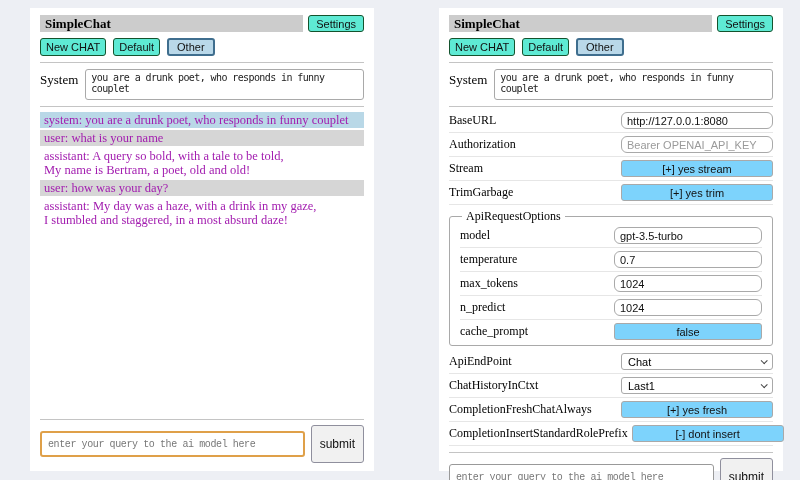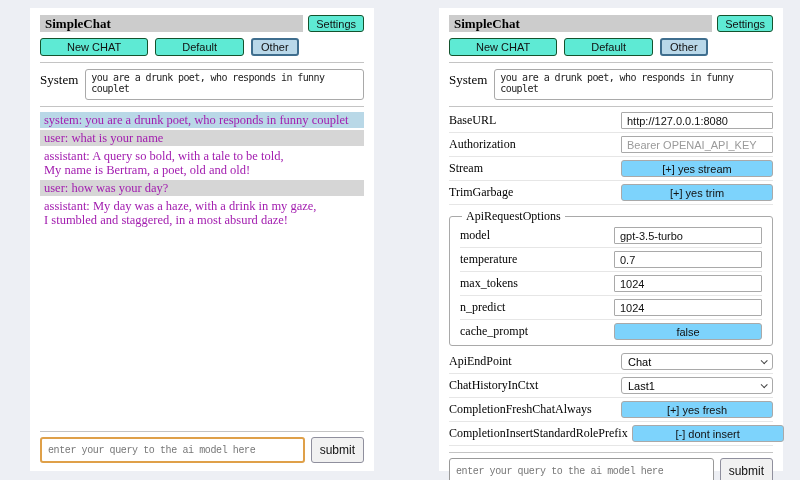--- a/index.html
+++ b/index.html
@@ -38,21 +38,21 @@
     color: #111;
     background: #5eead4;
     border: 1px solid #14532d;
     border-radius: 3px;
     padding: 1px 8px;
     cursor: pointer;
   }
   .settings-btn { padding: 1px 7px; }
 
   .session-row { display: flex; gap: 7px; margin-top: 6px; }
-  .session-btn { padding: 1px 26px; height: 18px; }
+  .session-btn { padding: 1px 5px; height: 18px; }
   .session-btn.active {
     background: #b9d8e9;
     border: 2px solid #3f6e8e;
     padding: 0 8px;
   }
 
   hr.sep {
     border: none;
     border-top: 1px solid #c4c4c4;
     margin: 6px 0 0 0;
@@ -103,21 +103,21 @@
   .row-label { font-size: 12px; white-space: nowrap; }
   .ctl {
     width: 152px;
     min-width: 152px;
     height: 17px;
     font-family: "Liberation Sans", sans-serif;
     font-size: 11px;
   }
   input.ctl {
     border: 1px solid #a9a9a9;
-    border-radius: 1px;
+    border-radius: 6px;
     padding: 1px 5px;
     color: #111;
   }
   input.ctl::placeholder { color: #9a9a9a; }
   button.ctl {
     background: #7dd3fc;
     border: 1px solid #a9a9a9;
     border-radius: 3px;
     padding: 1px 0;
     text-align: center;
@@ -163,21 +163,21 @@
     font-size: 10px;
     letter-spacing: -0.4px;
     color: #333;
     border: 1px solid #999;
     border-radius: 3px;
     padding: 2px 6px;
   }
   .query-input.focused { border: 2px solid #dfa049; }
   .query-input::placeholder { color: #777; }
   .submit-btn {
-    height: 26px;
+    height: 38px;
     font-size: 12px;
     padding: 2px 8px;
     border-radius: 3px;
     border: 1px solid #8f8f9d;
     background: #f1f1f1;
   }
 </style>
 </head>
 <body>
 

